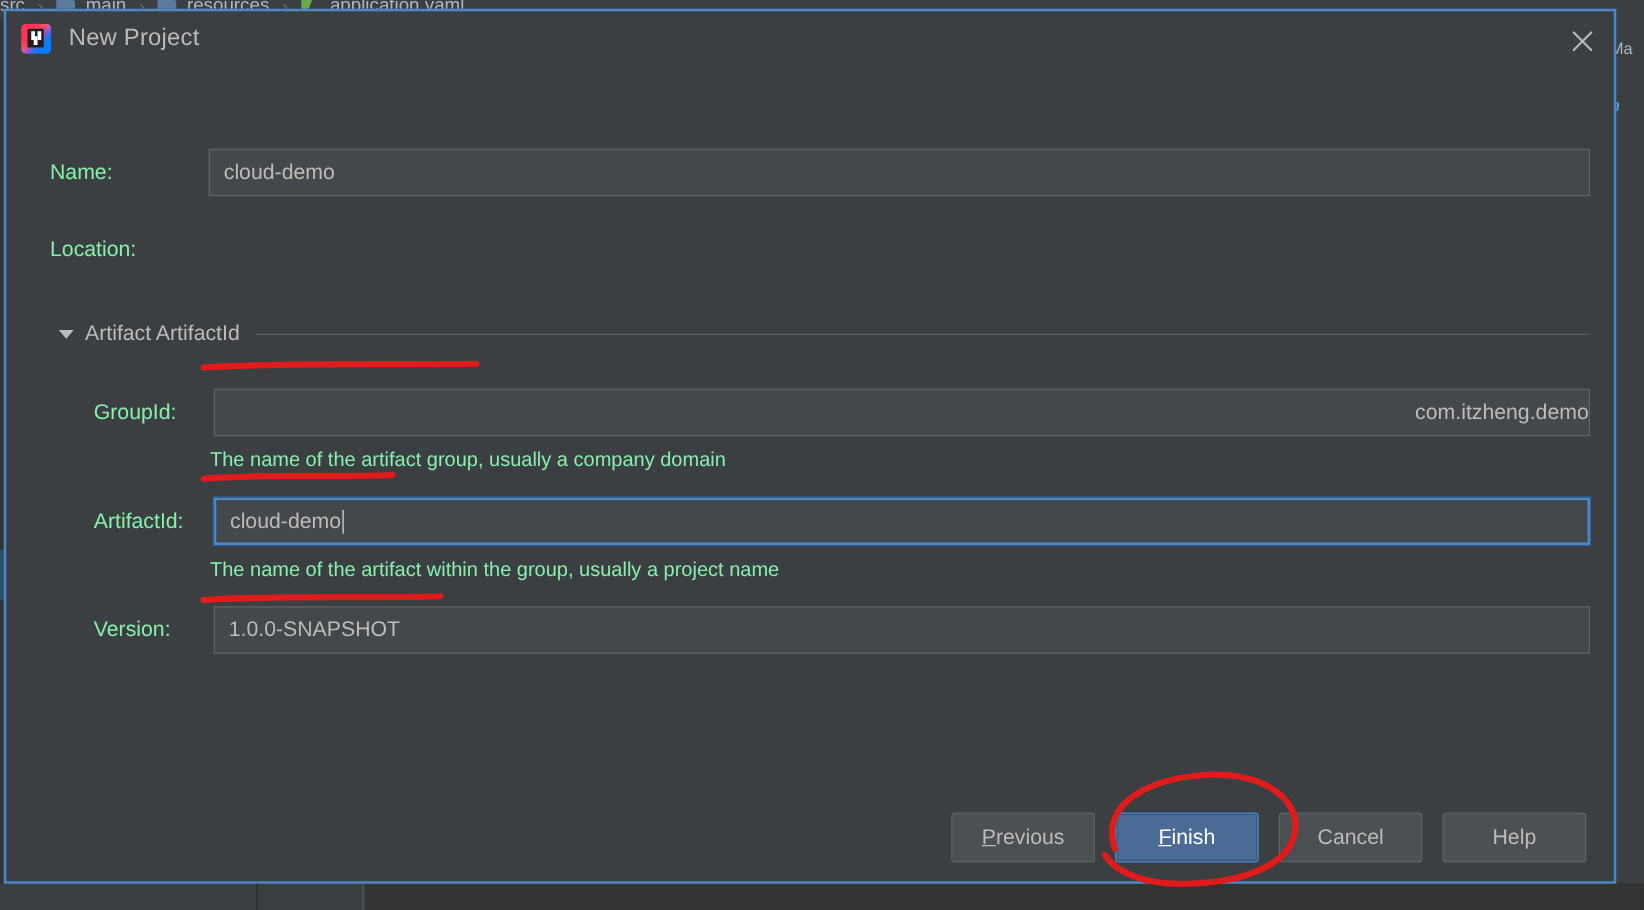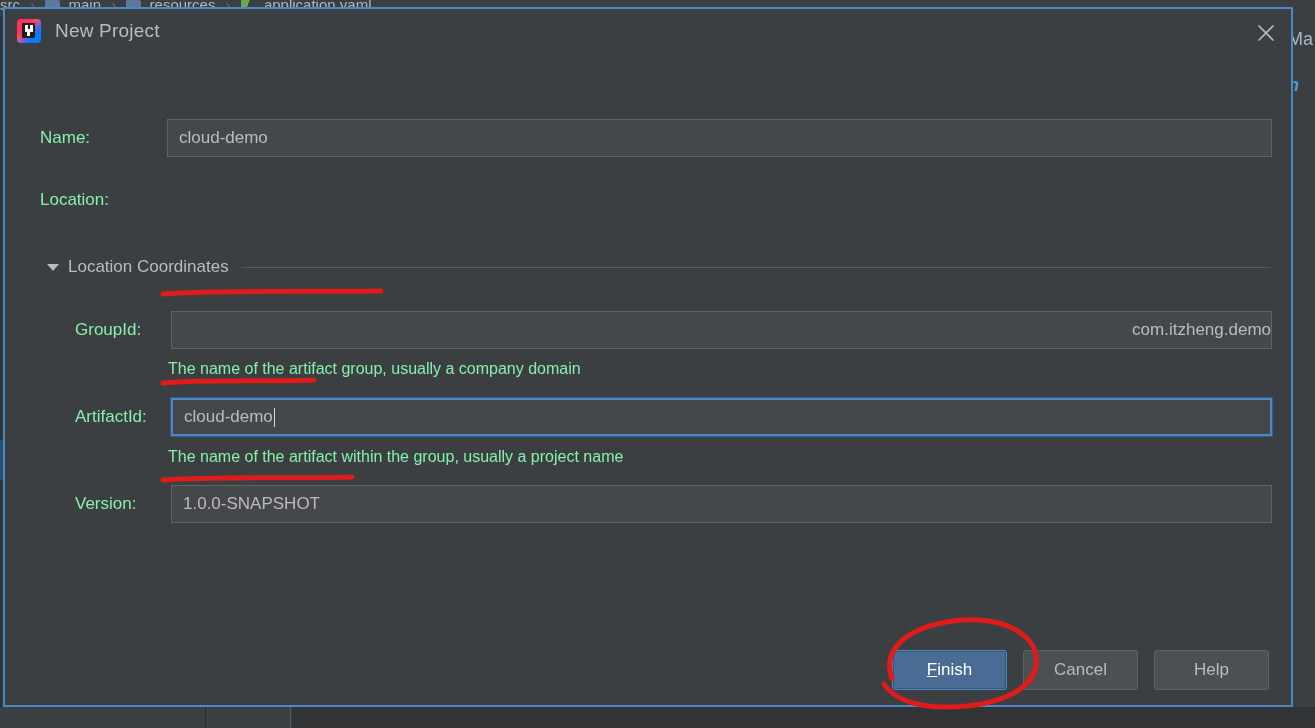--- a/index.html
+++ b/index.html
@@ -47,21 +47,21 @@
     vertical-align: -1px;
     margin-right: 4px;
   }
 
   .bg-editor-right {
     position: absolute;
     top: 28px;
     left: 1288px;
     width: 27px;
     color: #a9b7c6;
-    font-size: 18px;
+    font-size: 13px;
     line-height: 22px;
     overflow: hidden;
     white-space: nowrap;
   }
   .bg-editor-right .kw {
     color: #4d9ad4;
     font-style: italic;
     font-weight: bold;
     display: block;
     margin-top: 24px;
@@ -360,21 +360,21 @@
         <span>cloud-demo</span>
       </div>
     </div>
 
     <div class="form-row" id="row-location">
       <div class="form-label">Location:</div>
     </div>
 
     <div id="artifact-group-header">
       <span class="disclosure-tri"></span>
-      <span class="group-title">Location Coordinates</span>
+      <span class="group-title">Artifact ArtifactId</span>
       <span class="group-line"></span>
     </div>
 
     <div class="form-row" id="row-groupid">
       <div class="form-label">GroupId:</div>
       <div class="text-field">
         <span>com.itzheng.demo</span>
       </div>
     </div>
     <div class="field-hint" id="hint-groupid">The name of the artifact group, usually a company domain</div>
@@ -389,20 +389,23 @@
     <div class="field-hint" id="hint-artifactid">The name of the artifact within the group, usually a project name</div>
 
     <div class="form-row" id="row-version">
       <div class="form-label">Version:</div>
       <div class="text-field">
         <span>1.0.0-SNAPSHOT</span>
       </div>
     </div>
 
     <div class="dialog-footer">
+      <div class="dlg-btn">
+        <span><span class="mnem">P</span>revious</span>
+      </div>
       <div class="dlg-btn primary">
         <span><span class="mnem">F</span>inish</span>
       </div>
       <div class="dlg-btn">
         <span>Cancel</span>
       </div>
       <div class="dlg-btn">
         <span>Help</span>
       </div>
     </div>

